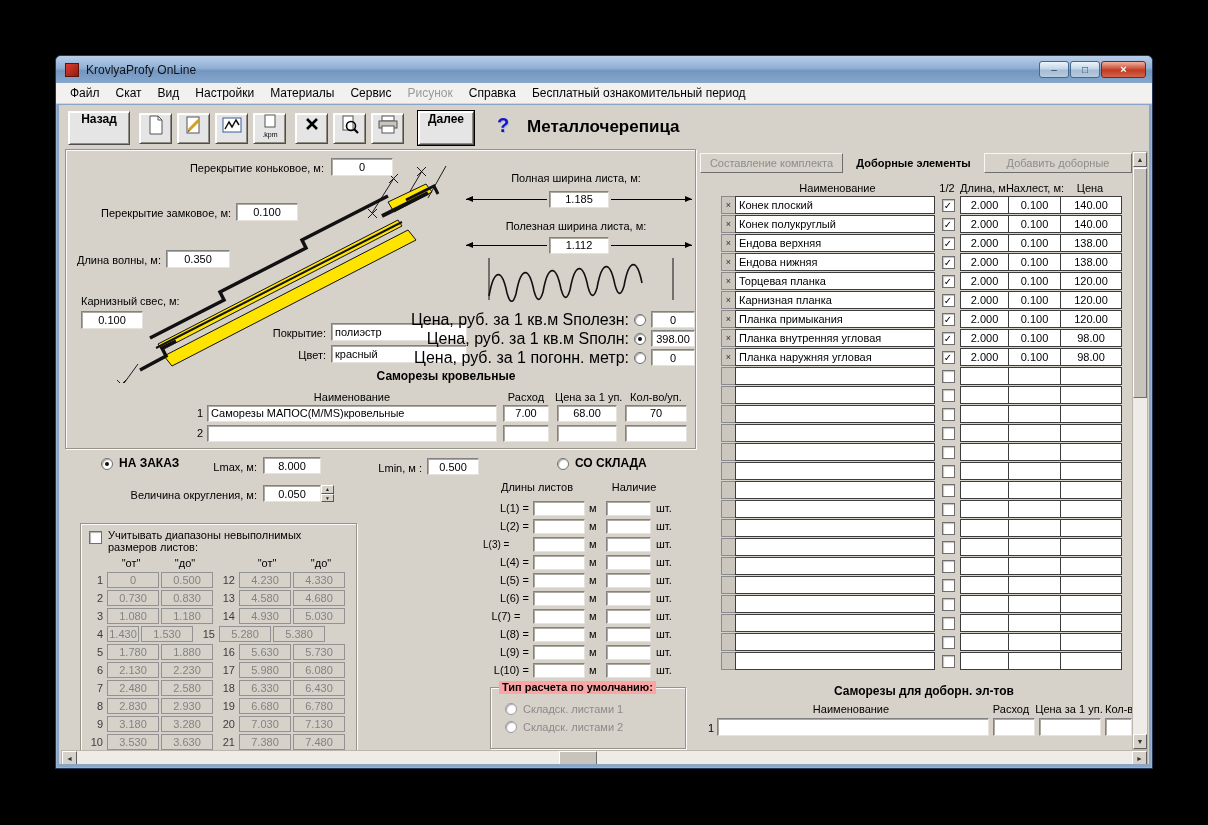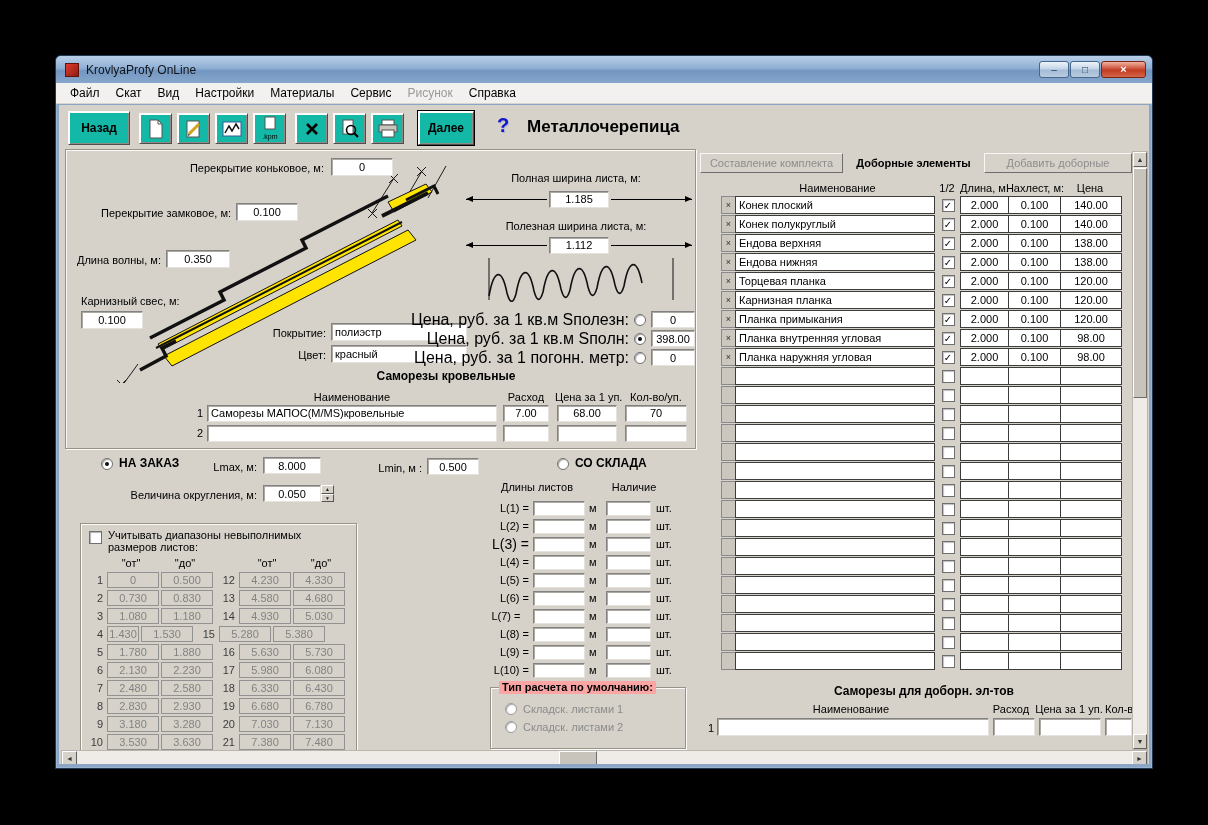--- a/index.html
+++ b/index.html
@@ -19,21 +19,21 @@
 .abs{position:absolute;}
 .lbl{position:absolute;font-size:11px;line-height:13px;white-space:nowrap;color:#000;}
 .lbl.r{text-align:right;}
 .lbl.c{text-align:center;}
 .lbl.b{font-weight:bold;}
 .lbl.big{font-size:12px;}
 .lbl.wrap{white-space:normal;line-height:12px;}
 .lbl.dim2{color:#8b8b8b;}
 .sunken{background:#fff;border:1px solid;border-color:#828282 #e6e3de #e6e3de #828282;box-shadow:inset 1px 1px 0 #adaaa4;font-size:11px;display:flex;align-items:center;padding:0 3px;overflow:hidden;white-space:nowrap;color:#000;}
 .sunken.cen{justify-content:center;padding:0 1px;}
-.btn{background:#14b8a6;border:1px solid;border-color:#fdfcfa #4e4e4e #4e4e4e #fdfcfa;box-shadow:inset 1px 1px 0 #fff,inset -1px -1px 0 #8f8c86;display:flex;align-items:center;justify-content:center;position:absolute;}
+.btn{background:#e5e5e5;border:1px solid;border-color:#fdfcfa #4e4e4e #4e4e4e #fdfcfa;box-shadow:inset 1px 1px 0 #fff,inset -1px -1px 0 #8f8c86;display:flex;justify-content:center;position:absolute;}
 .btn.default{outline:1px solid #000;}
 .tlabel{font-size:12px;font-weight:bold;}
 .page-title{position:absolute;font-size:17px;font-weight:bold;color:#000;}
 .help{position:absolute;font-size:20px;font-weight:bold;color:var(--help_blue);text-shadow:1px 1px 0 #aeb8c8;}
 .combo{position:absolute;background:#fff;border:1px solid;border-color:#777 #e2e2e2 #e2e2e2 #777;display:flex;padding:1px;}
 .combo-sel{flex:1;background:var(--selection);color:#fff;font-size:11px;display:flex;align-items:center;padding:0 3px;overflow:hidden;white-space:nowrap;}
 .combo-btn{width:17px;background:#d6d2ca;border:1px solid;border-color:#fff #555 #555 #fff;font-size:6px;display:flex;align-items:center;justify-content:center;color:#222;flex:none;}
 .groupbox{position:absolute;border:1px solid #969388;box-shadow:inset 1px 1px 0 #fbfaf8,1px 1px 0 #fbfaf8;}
 .radio{position:absolute;width:12px;height:12px;border-radius:50%;background:#fff;border:1px solid #6f6f6f;box-shadow:inset 1px 1px 1px rgba(0,0,0,.35);}
 .radio .dot{position:absolute;left:3px;top:3px;width:4px;height:4px;border-radius:50%;background:#101010;}
@@ -88,20 +88,21 @@
   <div class="menubar">
 
   <span class="menu-item">Файл</span>
         <span class="menu-item">Скат</span>
         <span class="menu-item">Вид</span>
         <span class="menu-item">Настройки</span>
         <span class="menu-item">Материалы</span>
         <span class="menu-item">Сервис</span>
         <span class="menu-item dim">Рисунок</span>
         <span class="menu-item">Справка</span>
+        <span class="menu-item">Бесплатный ознакомительный период</span>
       </div>
 
   <div class="workarea">
 
     <div class="btn" style="left:9px;top:6px;width:62px;height:34px">
           <span class="tlabel">Назад</span>
         </div>
 
     <div class="btn" style="left:80px;top:8px;width:33px;height:31px">
       <svg width="20" height="22" viewBox="0 0 20 22">
@@ -397,21 +398,21 @@
 
         <div class="lrow">
           <span style="width:46px;text-align:right;font-size:11px;flex:none">L(2) =</span>
           <span class="sunken cen" style="width:52px;margin-left:4px"></span>
           <span class="unit" style="margin-left:4px;width:12px">м</span>
           <span class="sunken cen" style="width:45px;margin-left:5px"></span>
           <span class="unit" style="margin-left:5px">шт.</span>
         </div>
 
         <div class="lrow">
-          <span style="width:46px;text-align:right;font-size:14px;flex:none">L(3) =</span>
+          <span style="width:46px;font-size:10px;flex:none">L(3) =</span>
           <span class="sunken cen" style="width:52px;margin-left:4px"></span>
           <span class="unit" style="margin-left:4px;width:12px">м</span>
           <span class="sunken cen" style="width:45px;margin-left:5px"></span>
           <span class="unit" style="margin-left:5px">шт.</span>
         </div>
 
         <div class="lrow">
           <span style="width:46px;text-align:right;font-size:11px;flex:none">L(4) =</span>
           <span class="sunken cen" style="width:52px;margin-left:4px"></span>
           <span class="unit" style="margin-left:4px;width:12px">м</span>

